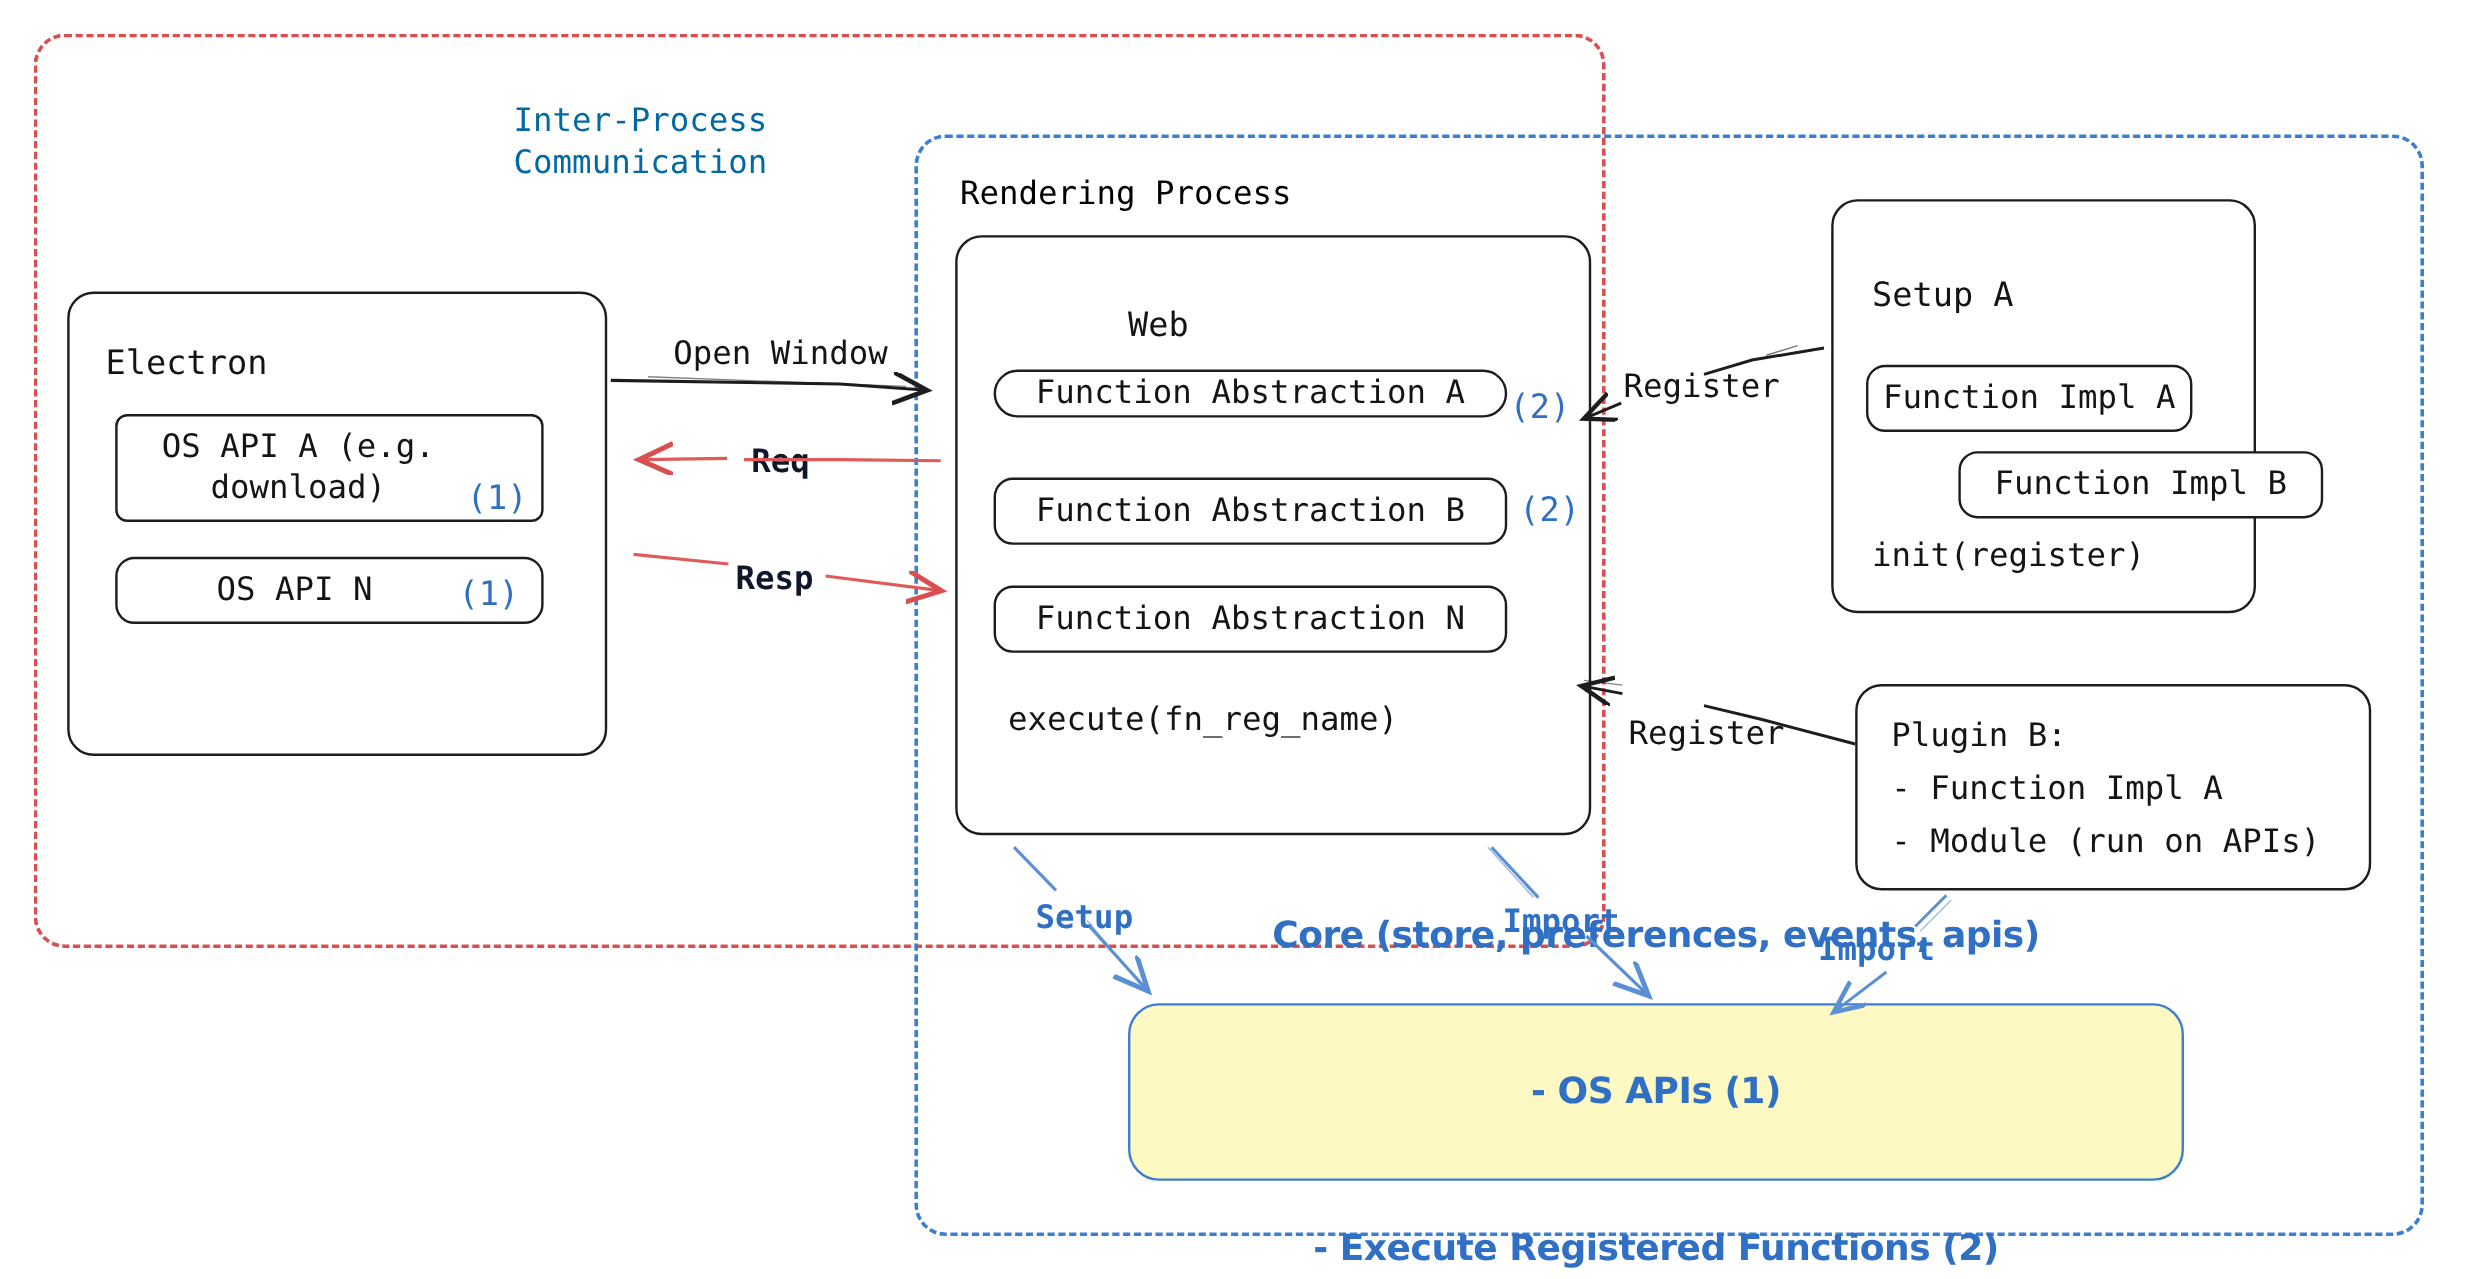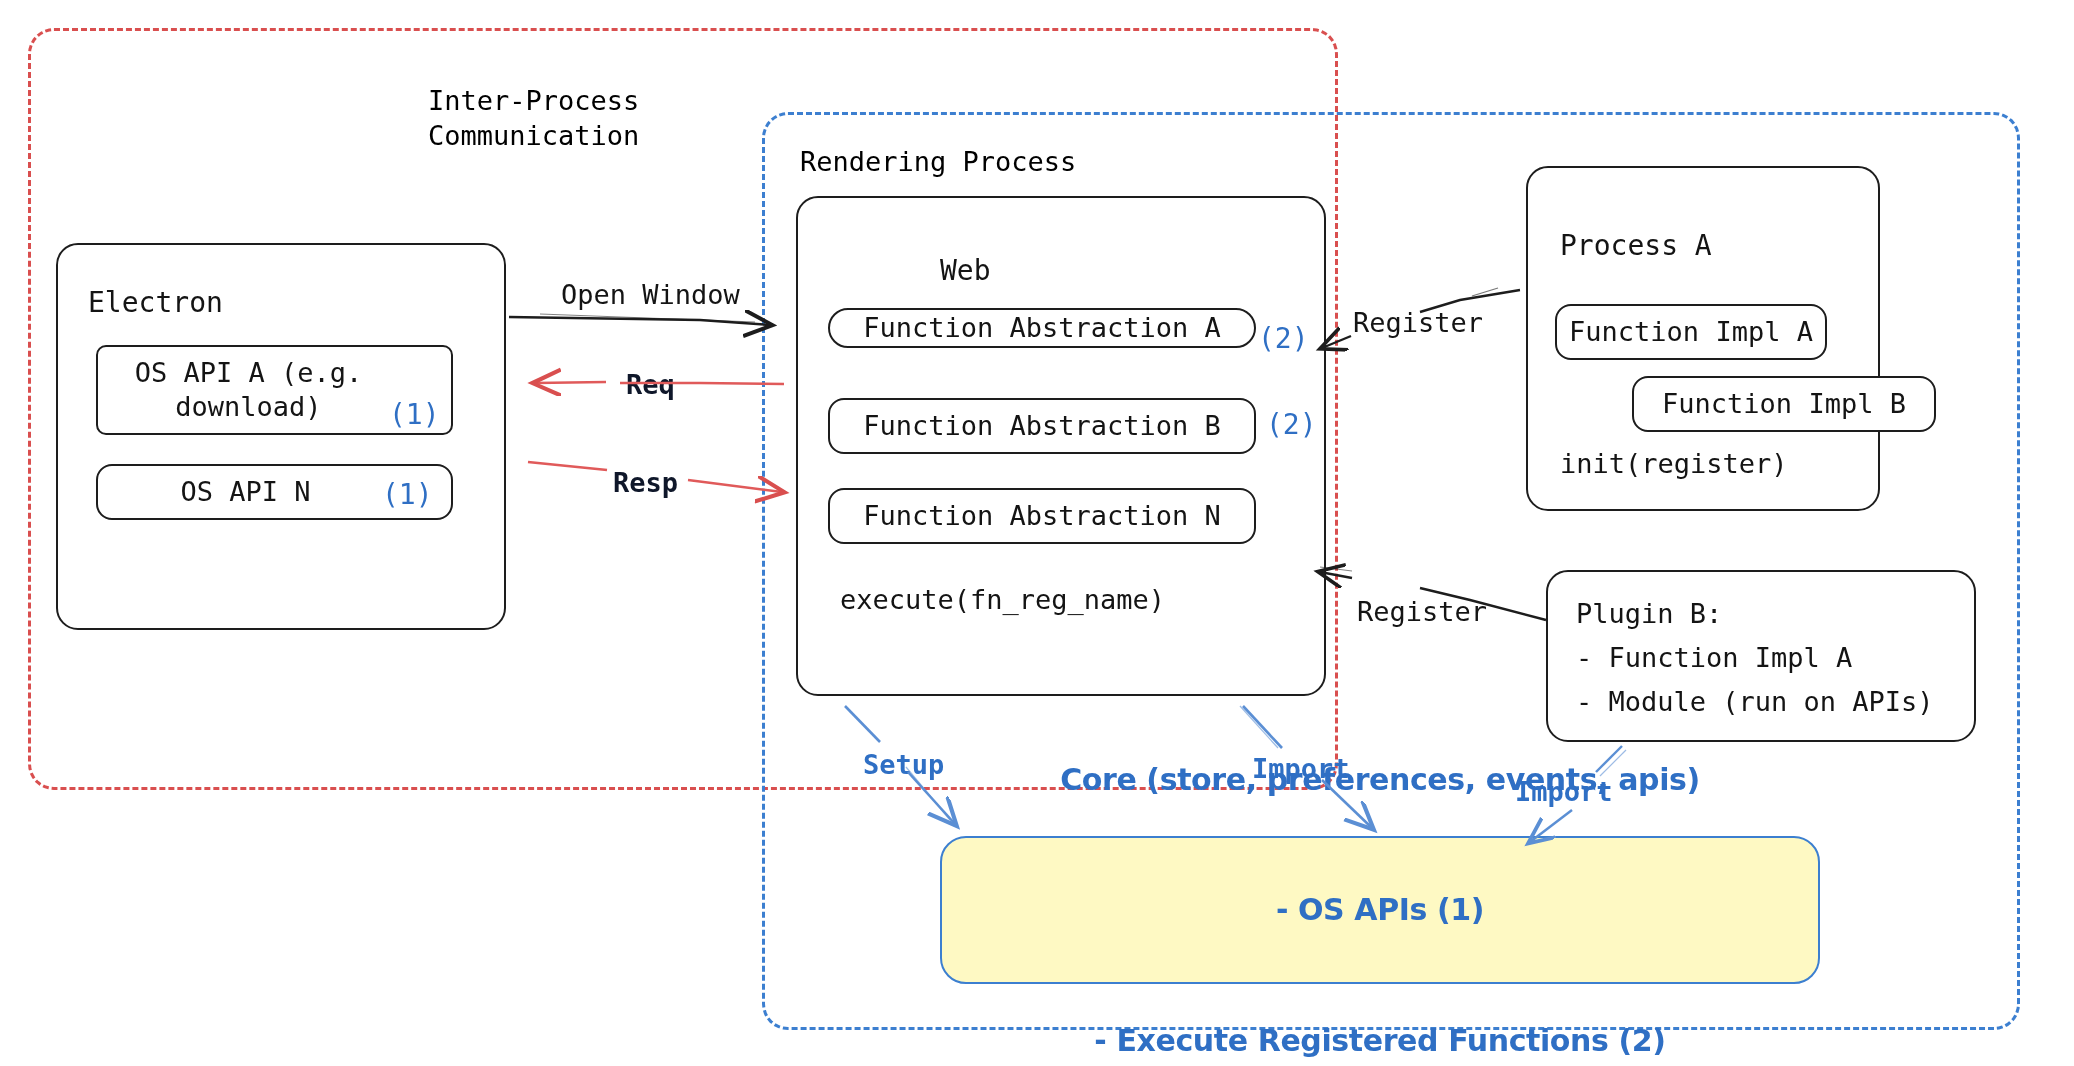--- a/index.html
+++ b/index.html
@@ -14,21 +14,21 @@
 
   
   .region{position:absolute;border-style:dashed;border-radius:26px;box-sizing:border-box;}
   .region.red{border:3px dashed #d94f4f;}
   .region.blue{border:3px dashed #3c7fd0;}
 
   .region-label{
     position:absolute;white-space:pre;line-height:1.28;
     font-family:"DejaVu Sans Mono","Liberation Mono",monospace;
   }
-  .region-label.red{color:#000000;font-size:27px;}
+  .region-label.red{color:#0369a1;font-size:27px;}
   .region-label.blue{color:#000000;font-size:27px;}
 
   
   .node{
     position:absolute;box-sizing:border-box;background:#fff;
     border:2.6px solid #1d1d1d;border-radius:22px;
   }
   .node.inner{border-width:2.2px;border-radius:16px;}
   .node.core{
     border:2.6px solid #3c7fd0;border-radius:26px;background:#fef9c3;
@@ -116,21 +116,21 @@
   <div class="marker" style="left:1266px;top:408px;">(2)</div>
 
   <div class="node inner" style="left:828px;top:488px;width:428px;height:56px;">
     <div class="inner-text">Function Abstraction N</div>
   </div>
 
   <div class="node-text" style="left:840px;top:582px;">execute(fn_reg_name)</div>
 
   <div class="node" style="left:1526px;top:166px;width:354px;height:345px;">
   </div>
-  <div class="node-title" style="left:1560px;top:228px;">Process A</div>
+  <div class="node-title" style="left:1560px;top:228px;">Setup A</div>
 
   <div class="node inner" style="left:1555px;top:304px;width:272px;height:56px;">
     <div class="inner-text">Function Impl A</div>
   </div>
 
   <div class="node inner" style="left:1632px;top:376px;width:304px;height:56px;">
     <div class="inner-text">Function Impl B</div>
   </div>
 
   <div class="node-text" style="left:1560px;top:446px;">init(register)</div>

